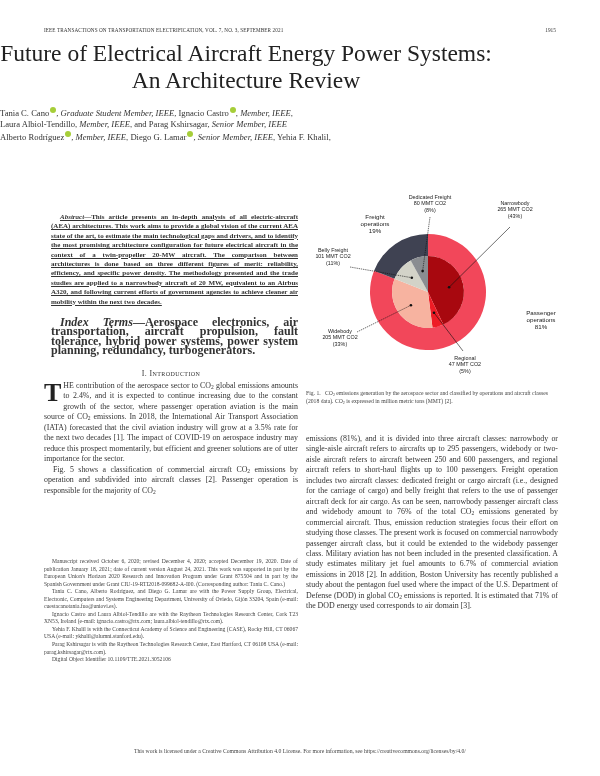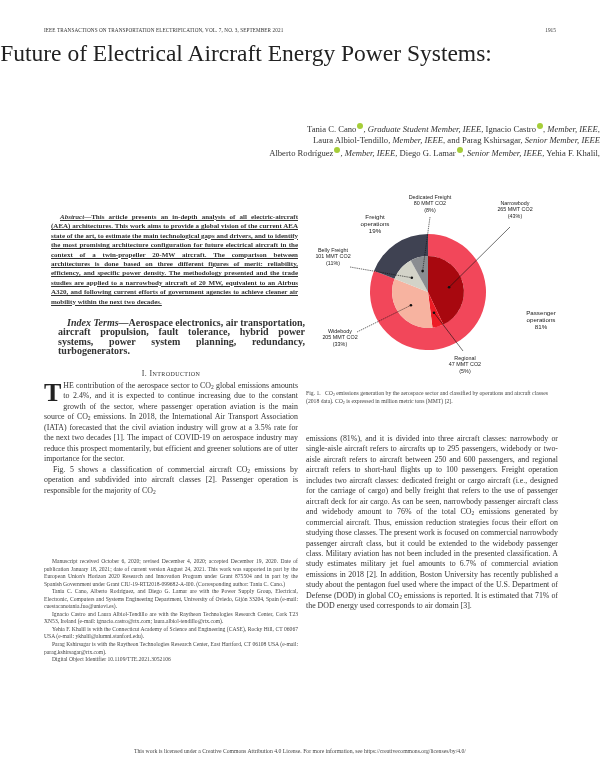--- a/index.html
+++ b/index.html
@@ -1,27 +1,27 @@
 <!DOCTYPE html>
 <html><head>
 <meta charset="utf-8">
 <style>
   html,body{margin:0;padding:0;background:#fff;}
   body{width:600px;height:776px;position:relative;overflow:hidden;font-family:"Liberation Serif","DejaVu Serif",serif;color:#222;}
   .abs{position:absolute;}
   .running-head{top:27px;left:44px;font-size:5.2px;letter-spacing:0.1px;color:#333;}
   .page-num{top:27px;right:44px;font-size:5.4px;color:#333;}
   .title{top:40px;left:0;width:492px;text-align:center;font-size:23.5px;line-height:27px;color:#222;}
-  .authors{top:122px;left:0;width:600px;text-align:right;font-size:8.6px;line-height:11.2px;color:#333;}
+  .authors{top:106px;left:0;width:600px;text-align:left;font-size:8.6px;line-height:11.2px;color:#333;}
   .authors i{font-style:italic;}
   .orcid{display:inline-block;width:6px;height:6px;border-radius:50%;background:#a6ce39;vertical-align:super;margin-left:1px;position:relative;top:1px;}
   .col{font-size:7.9px;line-height:10.45px;text-align:justify;color:#333;}
   .abstract{top:213px;left:51px;width:247px;font-weight:bold;font-size:7.0px;line-height:9.4px;text-align:justify;color:#333;text-decoration:underline;}
   .abstract i{font-style:italic;}
-  .index-terms{top:318px;left:51px;width:247px;font-weight:bold;font-size:10px;line-height:9.4px;text-align:justify;color:#333;margin-left:7px;}
+  .index-terms{top:318px;left:51px;width:247px;font-weight:bold;font-size:12px;line-height:9.4px;text-align:justify;color:#333;}
   .section-head{top:369px;left:44px;width:254px;text-align:center;font-size:7.9px;letter-spacing:0.4px;color:#333;}
   .sc{font-variant:small-caps;text-align:center;}
   .intro{top:381px;left:44px;width:254px;}
   .dropcap{float:left;font-size:26px;line-height:20px;margin:2px 2px 0 0;font-weight:bold;color:#222;}
   .footnote{top:558px;left:44px;width:254px;font-size:5.6px;line-height:7.55px;text-align:justify;color:#444;}
   .footnote p{margin:0;text-indent:8px;}
   .right-text{top:434px;left:306px;width:252px;}
   .right-text p{margin:0;}
   .indent{text-indent:9px;}
   .caption{top:390px;left:306px;width:252px;font-size:5.7px;line-height:7.7px;color:#444;text-align:left;}
@@ -30,20 +30,21 @@
   sub{font-size:70%;vertical-align:-1px;line-height:0;}
 </style>
 </head>
 <body>
 
 <div class="abs running-head">IEEE TRANSACTIONS ON TRANSPORTATION ELECTRIFICATION, VOL. 7, NO. 3, SEPTEMBER 2021</div>
 <div class="abs page-num">1915</div>
 
 <div class="abs title">
   <div>Future of Electrical Aircraft Energy Power Systems:</div>
+  <div>An Architecture Review</div>
 </div>
 
 <div class="abs authors">
   <div>
     <span>Tania C. Cano</span><span class="orcid"></span>, <i>Graduate Student Member, IEEE</i>, <span>Ignacio Castro</span><span class="orcid"></span>, <i>Member, IEEE</i>,
   </div>
   <div>
     <span>Laura Albiol-Tendillo</span>, <i>Member, IEEE</i>, and <span>Parag Kshirsagar</span>, <i>Senior Member, IEEE</i>
   </div>
   <div>

